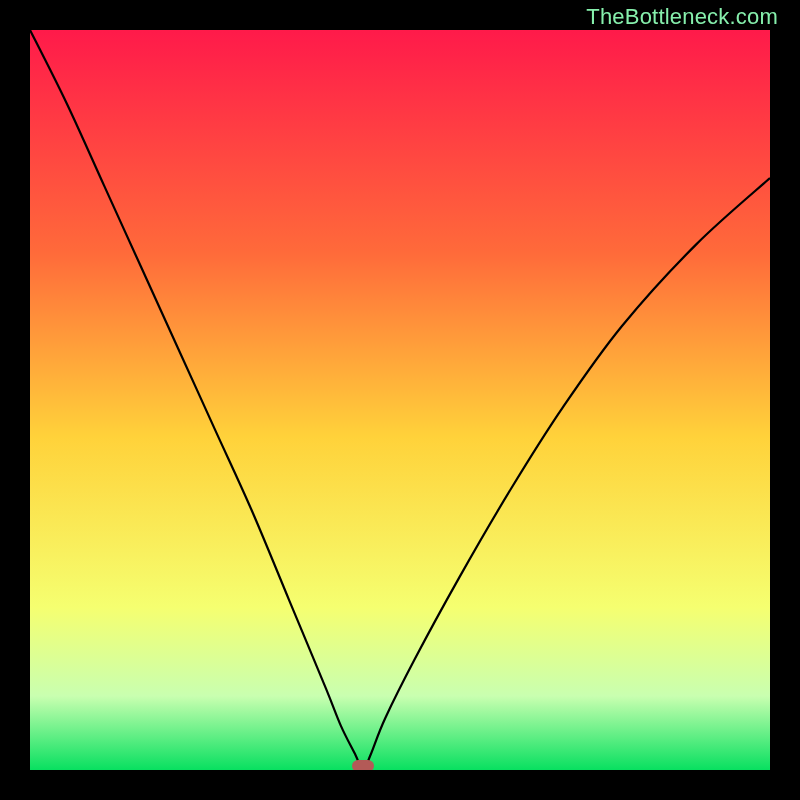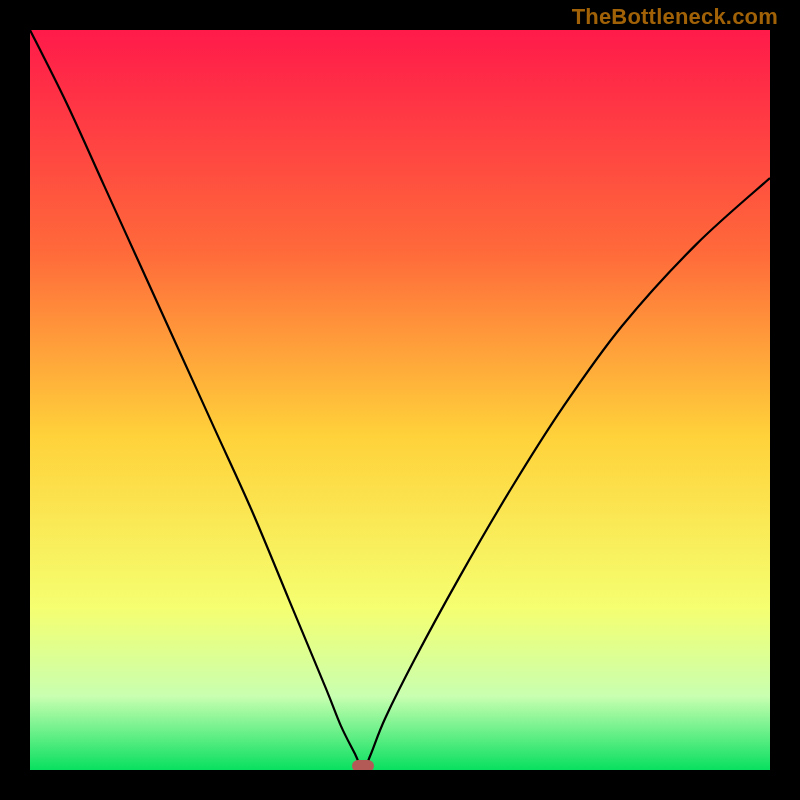--- a/index.html
+++ b/index.html
@@ -47,23 +47,23 @@
     position: absolute;
     width: 22px;
     height: 12px;
     border-radius: 6px;
     transform: translate(-50%, -50%);
   }
   .watermark {
     position: absolute;
     top: 4px;
     right: 22px;
-    color: #a16207;
+    color: #86efac;
     font-size: 22px;
-    font-weight: 700;
+    font-weight: 400;
     letter-spacing: 0.2px;
     user-select: none;
   }
 </style>
 </head>
 <body>
 
 <div class="frame">
 
   <div class="watermark">TheBottleneck.com</div>

